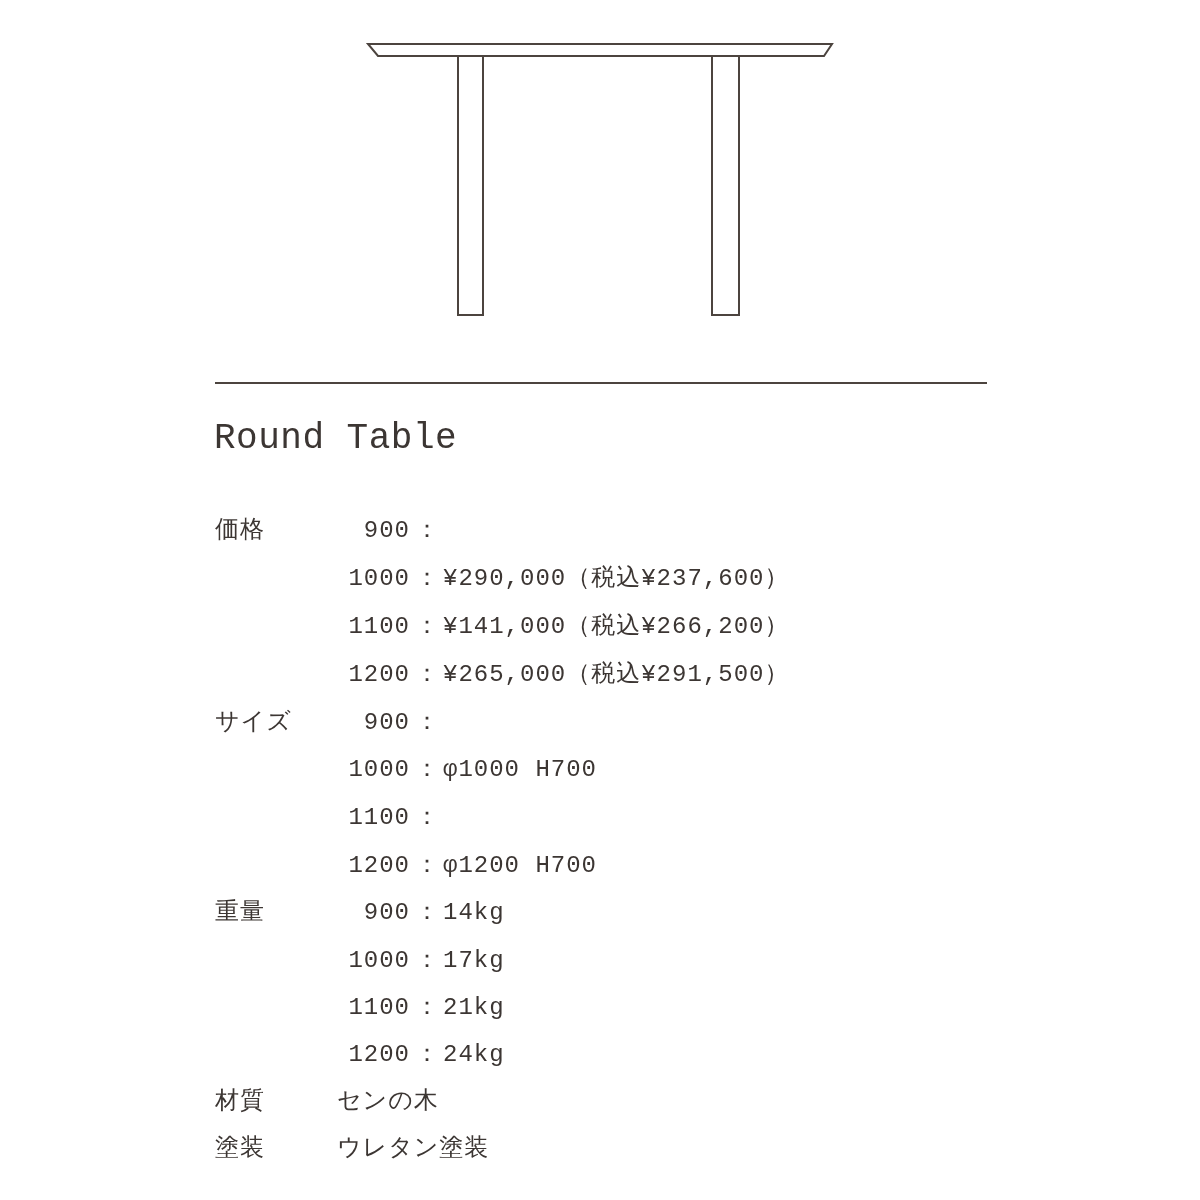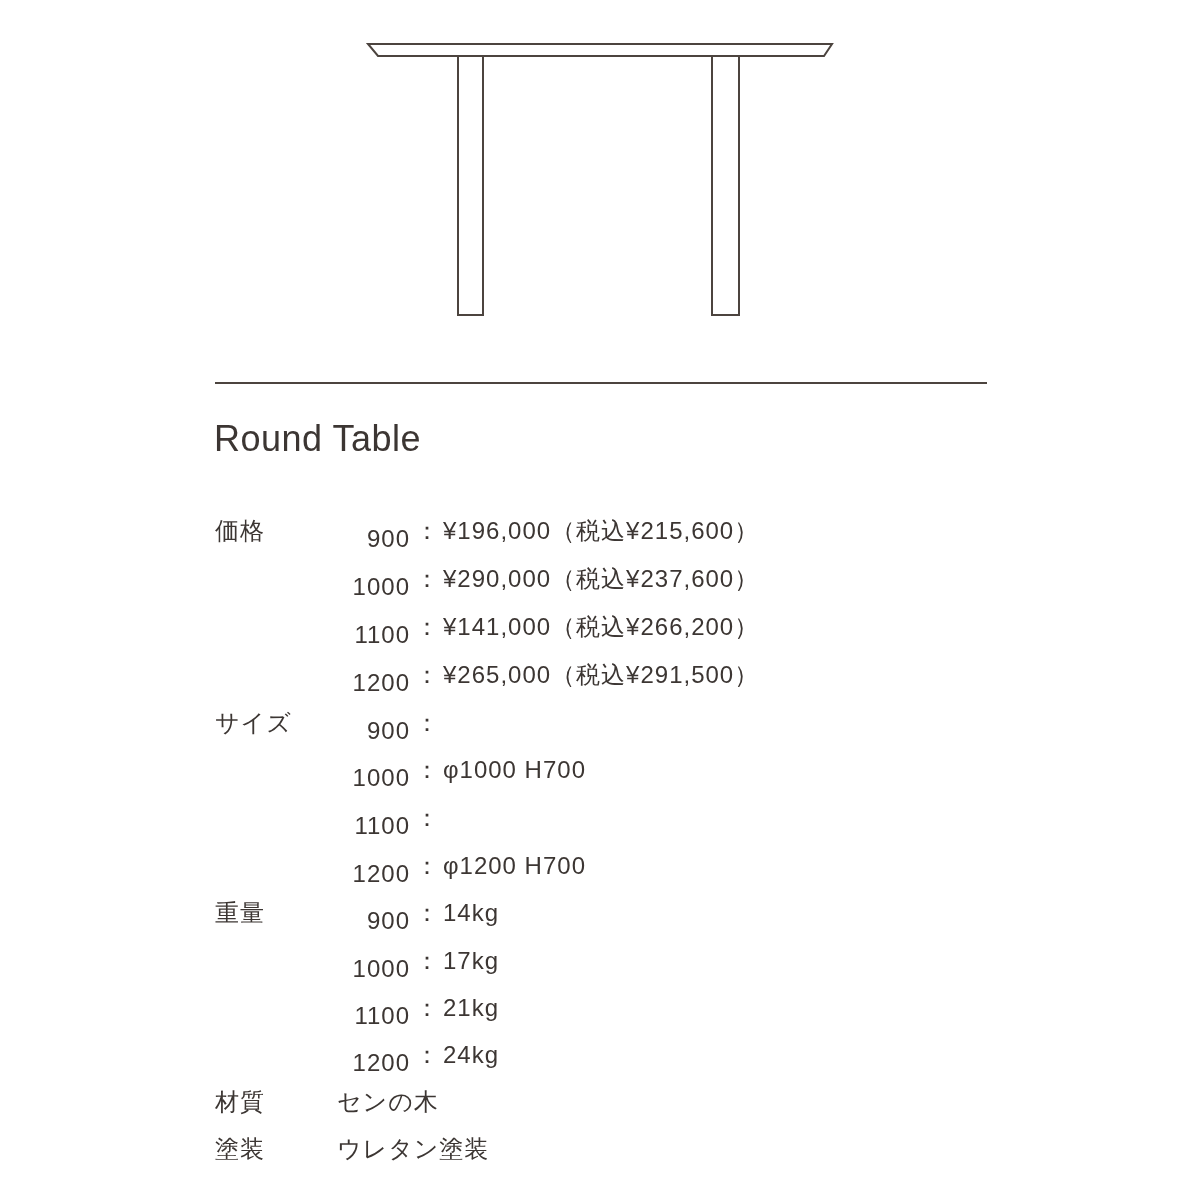--- a/index.html
+++ b/index.html
@@ -1,33 +1,33 @@
 <!DOCTYPE html>
 <html><head>
 <meta charset="utf-8">
 <style>
   html,body{margin:0;padding:0;background:#ffffff;}
   .canvas{
     position:relative;width:1200px;height:1200px;background:#ffffff;overflow:hidden;
-    font-family:Liberation Sans, sans-serif;color:#3c3633;
+    font-family:Liberation Mono, monospace;color:#3c3633;
     -webkit-font-smoothing:antialiased;
   }
   .drawing{position:absolute;left:0;top:0;}
   .divider{position:absolute;left:215px;top:382px;width:772px;height:2px;background:#4c443f;}
   .title{
     position:absolute;left:214px;top:418px;margin:0;
     font-size:36px;font-weight:400;letter-spacing:0.5px;color:#3c3633;white-space:nowrap;
   }
   .spec-list{position:absolute;left:0;top:0;width:1200px;height:1200px;}
   .spec-row{
     position:absolute;left:215px;width:820px;height:48px;line-height:48px;
     font-size:24px;color:#3c3633;
   }
   .col-label{position:absolute;left:0;letter-spacing:1px;white-space:nowrap;}
-  .col-size{position:absolute;left:115px;width:80px;text-align:right;letter-spacing:1px;white-space:nowrap;margin-top:8px;}
+  .col-size{position:absolute;left:115px;width:80px;text-align:right;letter-spacing:1px;white-space:nowrap;}
   .col-colon{position:absolute;left:196px;width:32px;text-align:center;white-space:nowrap;}
   .col-value{position:absolute;left:228px;letter-spacing:1px;white-space:nowrap;}
   .col-value-plain{position:absolute;left:122px;letter-spacing:1px;white-space:nowrap;}
 </style>
 </head>
 <body>
 
 <div class="canvas">
 
   <svg class="drawing" width="1200" height="360" viewBox="0 0 1200 360">
@@ -39,21 +39,20 @@
   <div class="divider"></div>
 
   <h1 class="title">Round Table</h1>
 
   <div class="spec-list">
 
     <div class="spec-row" style="top:507px">
       <span class="col-label">価格</span>
       <span class="col-size">900</span>
       <span class="col-colon">：</span>
-      <span class="col-value">¥196,000（税込¥215,600）</span>
     </div>
     <div class="spec-row" style="top:555px">
       <span class="col-label"></span>
       <span class="col-size">1000</span>
       <span class="col-colon">：</span>
       <span class="col-value">¥290,000（税込¥237,600）</span>
     </div>
     <div class="spec-row" style="top:603px">
       <span class="col-label"></span>
       <span class="col-size">1100</span>

